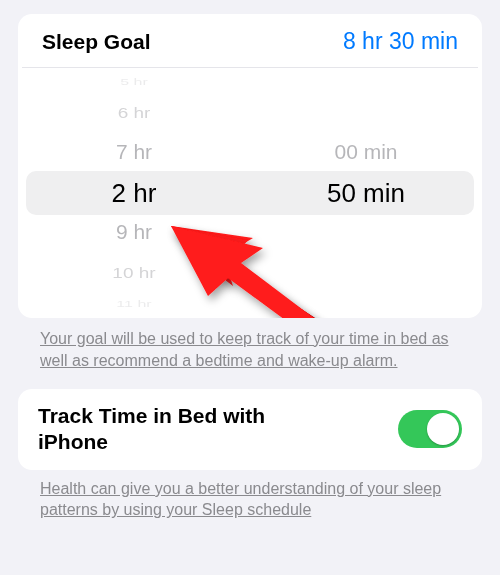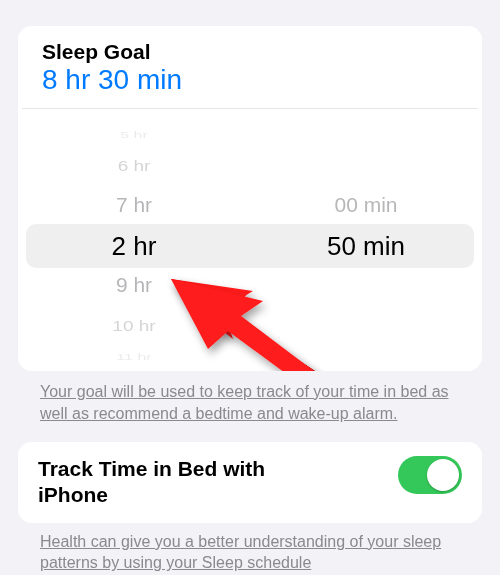--- a/index.html
+++ b/index.html
@@ -13,32 +13,32 @@
     }
     .card {
       background: #fff;
       border-radius: 14px;
       padding: 0;
       position: relative;
     }
     .header-row {
       display: flex;
       justify-content: space-between;
+      align-items: center;
       padding: 14px 20px 12px 20px;
       border-bottom: 1px solid #e5e5ea;
-      margin: 12px 4px;
-      flex-direction: column;
+      margin: 0 4px;
     }
     .header-title {
       font-size: 21px;
       font-weight: 600;
       color: #000;
     }
     .header-value {
-      font-size: 28px;
+      font-size: 23px;
       font-weight: 400;
       color: #007aff;
     }
     .picker-wrap {
       position: relative;
       height: 250px;
       overflow: hidden;
     }
     .selection-band {
       position: absolute;
@@ -81,21 +81,21 @@
     .dim3 { opacity: 0.14; transform: scaleY(0.55); font-size:16px; height:22px; line-height:22px;}
     .caption {
       font-size: 16px;
       line-height: 1.35;
       color: #8a8a8e;
       padding: 10px 22px 18px 22px;
       text-decoration: underline;
     }
     .toggle-row {
       display: flex;
-      align-items: flex-start;
+      align-items: center;
       justify-content: space-between;
       padding: 14px 20px 14px 20px;
     }
     .toggle-label {
       font-size: 21px;
       font-weight: 600;
       color: #000;
       line-height: 1.25;
       max-width: 300px;
     }

